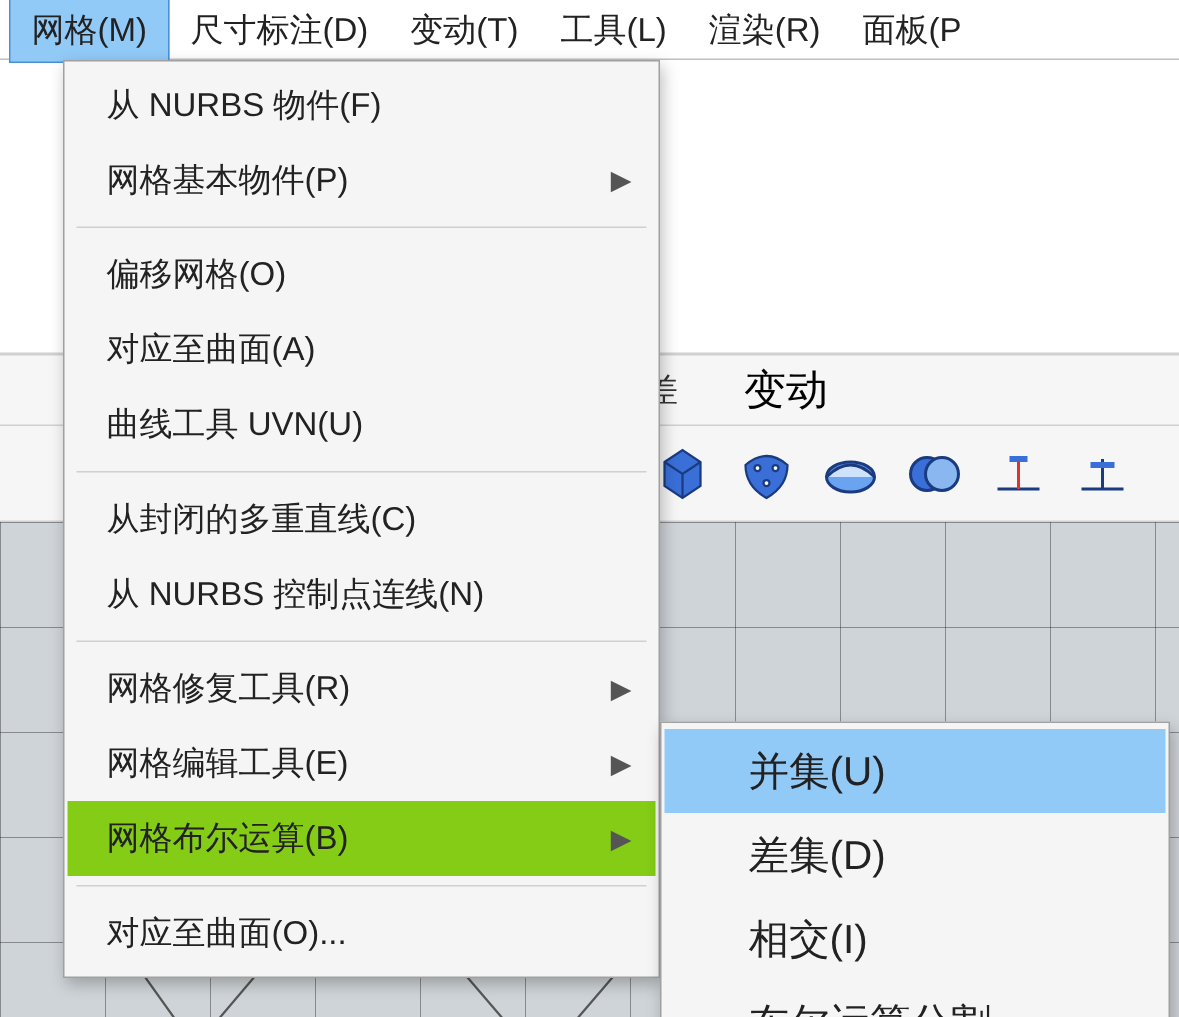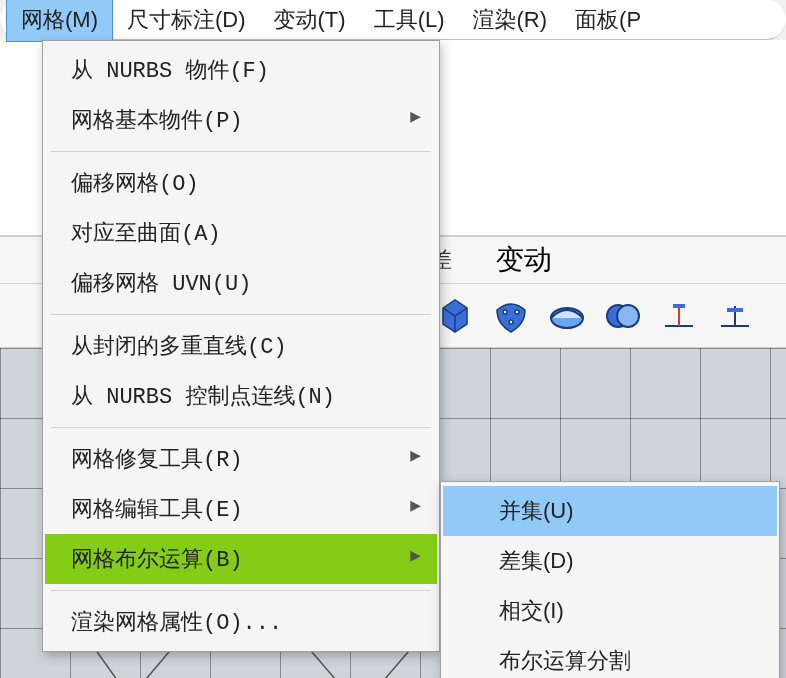--- a/index.html
+++ b/index.html
@@ -16,21 +16,20 @@
   
   .menubar {
     position: absolute;
     top: 0; left: 0; right: 0;
     height: 40px;
     background: #ffffff;
     border-bottom: 1px solid #c0c0c0;
     display: flex;
     align-items: center;
     padding-left: 6px;
-    border-radius: 20px;
   }
   .menubar-item {
     padding: 6px 14px;
     font-size: 22px;
     color: #222;
     cursor: default;
     white-space: nowrap;
   }
   .menubar-item.active {
     background: #91c9f7;
@@ -110,27 +109,26 @@
     top: 40px; left: 42px;
     width: 398px;
     background: #f5f5f5;
     border: 1px solid #a0a0a0;
     box-shadow: 2px 4px 10px rgba(0,0,0,0.25);
     padding: 4px 2px;
     z-index: 10;
   }
   .dropdown-item {
     display: flex;
-    align-items: flex-start;
+    align-items: center;
     justify-content: space-between;
     padding: 10px 16px 10px 26px;
     font-size: 22px;
     color: #222;
     cursor: default;
-    font-family: Liberation Mono, monospace;
   }
   .dropdown-item.hovered {
     background: #84cc16;
   }
   .dropdown-separator {
     height: 1px;
     background: #d0d0d0;
     margin: 6px 6px;
   }
   .submenu-arrow {
@@ -146,21 +144,21 @@
     background: #f5f5f5;
     border: 1px solid #a0a0a0;
     box-shadow: 2px 4px 10px rgba(0,0,0,0.25);
     padding: 4px 2px;
     z-index: 11;
   }
   .submenu-item {
     display: flex;
     align-items: center;
     padding: 10px 16px 10px 56px;
-    font-size: 22px;
+    font-size: 27px;
     color: #222;
     cursor: default;
   }
   .submenu-item.hovered {
     background: #91c9f7;
   }
 
 </style>
 </head>
 <body>
@@ -265,21 +263,21 @@
   </div>
   <div class="dropdown-separator"></div>
 
   <div class="dropdown-item">
     <span>偏移网格(O)</span>
   </div>
   <div class="dropdown-item">
     <span>对应至曲面(A)</span>
   </div>
   <div class="dropdown-item">
-    <span>偏移网格 UVN(U)</span>
+    <span>曲线工具 UVN(U)</span>
   </div>
   <div class="dropdown-separator"></div>
 
   <div class="dropdown-item">
     <span>从封闭的多重直线(C)</span>
   </div>
   <div class="dropdown-item">
     <span>从 NURBS 控制点连线(N)</span>
   </div>
   <div class="dropdown-separator"></div>
@@ -292,21 +290,21 @@
     <span>网格编辑工具(E)</span>
     <span class="submenu-arrow">▶</span>
   </div>
   <div class="dropdown-item hovered">
     <span>网格布尔运算(B)</span>
     <span class="submenu-arrow">▶</span>
   </div>
   <div class="dropdown-separator"></div>
 
   <div class="dropdown-item">
-    <span>渲染网格属性(O)...</span>
+    <span>对应至曲面(O)...</span>
   </div>
 </div>
 
 <div class="submenu">
   <div class="submenu-item hovered">
     <span>并集(U)</span>
   </div>
   <div class="submenu-item">
     <span>差集(D)</span>
   </div>

